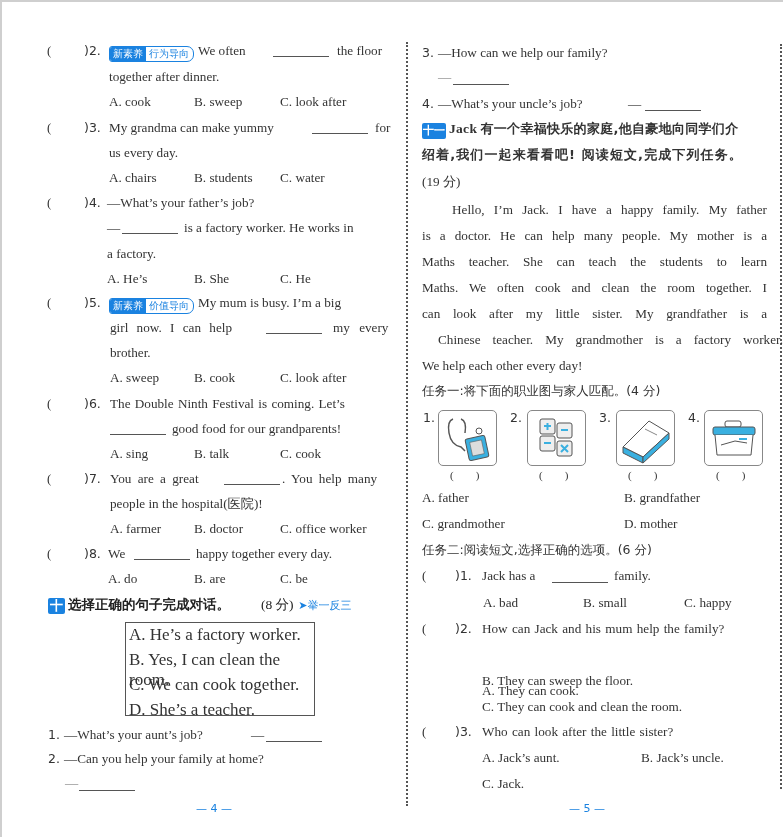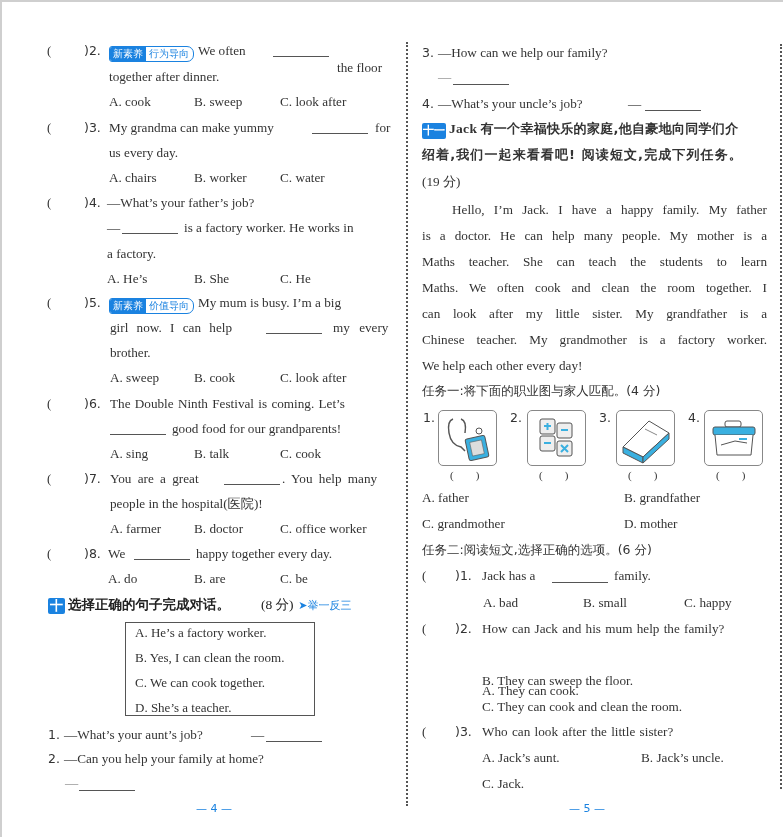--- a/index.html
+++ b/index.html
@@ -39,21 +39,21 @@
       padding: 0 2px; border-radius: 2px; vertical-align: -1px; margin-right: 3px;
     }
     .sec-score { font-family: "Liberation Serif", serif; font-weight: normal; margin-left: 31px; }
     .hint { color: #1a82e0; font-size: 11px; font-weight: normal; }
     .cn { font-family: "DejaVu Sans", sans-serif; font-size: 12.5px; }
     .cn-b { font-family: "DejaVu Sans", sans-serif; font-weight: bold; font-size: 13px; letter-spacing: 0.3px; }
     .opt-box {
       position: absolute; left: 125px; top: 622px; width: 188px; height: 92px;
       border: 1px solid #555;
     }
-    .opt-box div { position: absolute; left: 9px; font-size: 13px; }
+    .opt-box div { position: absolute; left: 3px; font-size: 17px; }
     .page-num { position: absolute; font-family: "DejaVu Sans", sans-serif; font-size: 11px; color: #1a82e0; }
     .pic {
       position: absolute; top: 410px; width: 57px; height: 54px;
       border: 1px solid #888; border-radius: 5px; background: #fff;
     }
     .pic svg { width: 100%; height: 100%; }
     .passage { position: absolute; left: 422px; width: 345px; font-size: 13.2px; }
     .passage div { position: absolute; white-space: nowrap; }
     .justify { text-align: justify; text-align-last: justify; width: 345px; }
   </style>
@@ -67,36 +67,36 @@
 <div>
   <span class="paren abs" style="left:47px;top:43px">(</span>
   <span class="abs num" style="left:84px;top:43px">)2.</span>
   <span class="abs" style="left:109px;top:43px">
     <span class="tag">
         <span class="t1">新素养</span>
         <span class="t2">行为导向</span>
       </span><span>We often</span>
   </span>
   <span class="blank abs" style="left:273px;top:46px;width:56px"></span>
-  <span class="abs" style="left:337px;top:60px">the floor</span>
+  <span class="abs" style="left:337px;top:43px">the floor</span>
   <span class="abs" style="left:109px;top:69px">together after dinner.</span>
   <span class="abs" style="left:109px;top:94px">A. cook</span>
   <span class="abs" style="left:194px;top:94px">B. sweep</span>
   <span class="abs" style="left:280px;top:94px">C. look after</span>
 </div>
 
 <div>
   <span class="paren abs" style="left:47px;top:120px">(</span>
   <span class="abs num" style="left:84px;top:120px">)3.</span>
   <span class="abs" style="left:109px;top:120px">My grandma can make yummy</span>
   <span class="blank abs" style="left:312px;top:123px;width:56px"></span>
   <span class="abs" style="left:375px;top:120px">for</span>
   <span class="abs" style="left:109px;top:145px">us every day.</span>
   <span class="abs" style="left:109px;top:170px">A. chairs</span>
-  <span class="abs" style="left:194px;top:170px">B. worker</span>
+  <span class="abs" style="left:194px;top:170px">B. students</span>
   <span class="abs" style="left:280px;top:170px">C. water</span>
 </div>
 
 <div>
   <span class="paren abs" style="left:47px;top:195px">(</span>
   <span class="abs num" style="left:84px;top:195px">)4.</span>
   <span class="abs" style="left:107px;top:195px">—What’s your father’s job?</span>
   <span class="abs" style="left:107px;top:220px">—</span>
   <span class="blank abs" style="left:122px;top:223px;width:56px"></span>
   <span class="abs" style="left:184px;top:220px">is a factory worker. He works in</span>
@@ -204,21 +204,21 @@
 </div>
 <div class="abs cn-b" style="left:422px;top:147px;letter-spacing:1.1px">绍着,我们一起来看看吧! 阅读短文,完成下列任务。</div>
 <div class="abs" style="left:422px;top:174px">(19 分)</div>
 
 <div class="passage" style="top:202px">
   <div style="left:30px;top:0;width:315px;" class="justify">Hello, I’m Jack. I have a happy family. My father</div>
   <div style="left:0;top:26px" class="justify">is a doctor. He can help many people. My mother is a</div>
   <div style="left:0;top:52px" class="justify">Maths teacher. She can teach the students to learn</div>
   <div style="left:0;top:78px" class="justify">Maths. We often cook and clean the room together. I</div>
   <div style="left:0;top:104px" class="justify">can look after my little sister. My grandfather is a</div>
-  <div style="left:0;top:130px" class="justify">Chinese teacher. My grandmother is a factory worker.</div>
+  <div style="left:16px;top:130px" class="justify">Chinese teacher. My grandmother is a factory worker.</div>
   <div style="left:0;top:156px">We help each other every day!</div>
 </div>
 
 <div class="abs cn" style="left:422px;top:383px">任务一:将下面的职业图与家人匹配。(4 分)</div>
 
 <span class="abs num" style="left:423px;top:410px">1.</span>
 <div class="pic" style="left:438px">
   <svg viewBox="0 0 57 54">
     <path d="M14 8 Q8 10 10 22 Q12 34 22 36 L26 40" fill="none" stroke="#555" stroke-width="1.5"></path>
     <path d="M22 8 Q28 10 26 22" fill="none" stroke="#555" stroke-width="1.5"></path>

